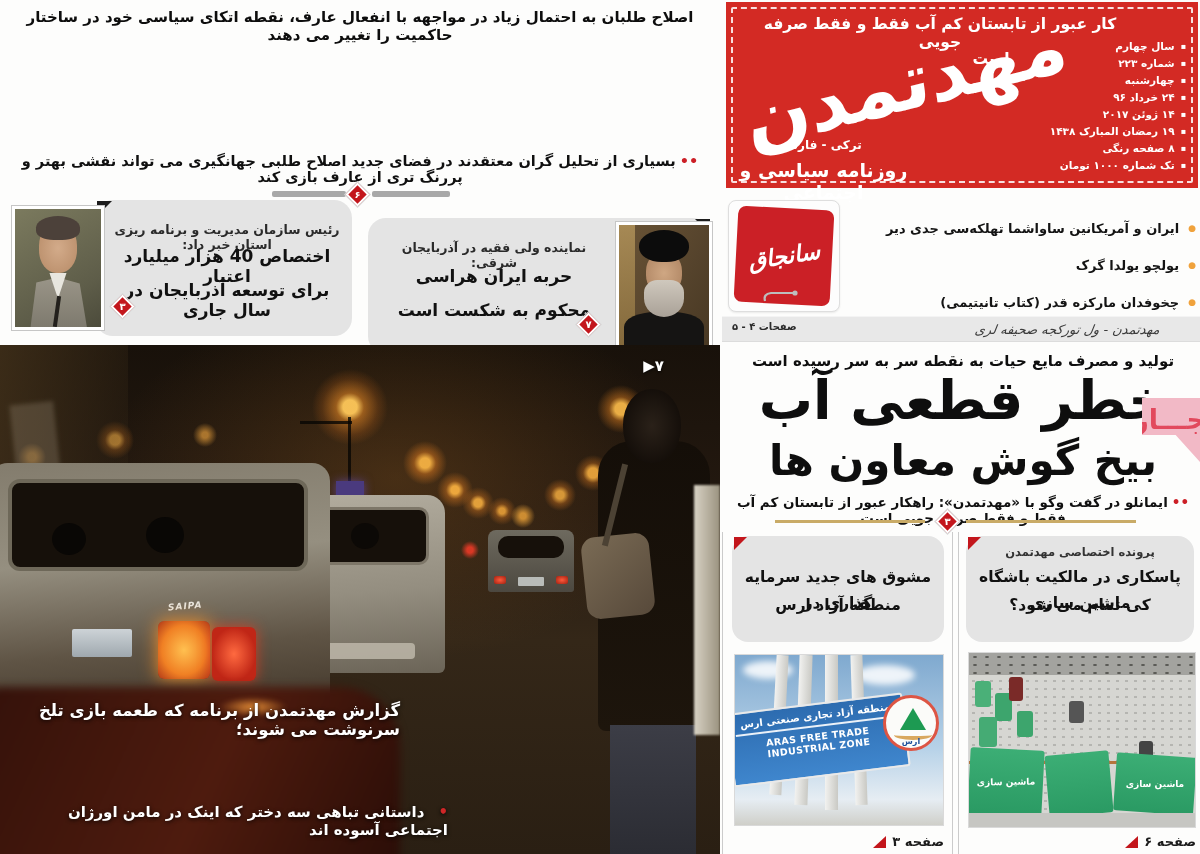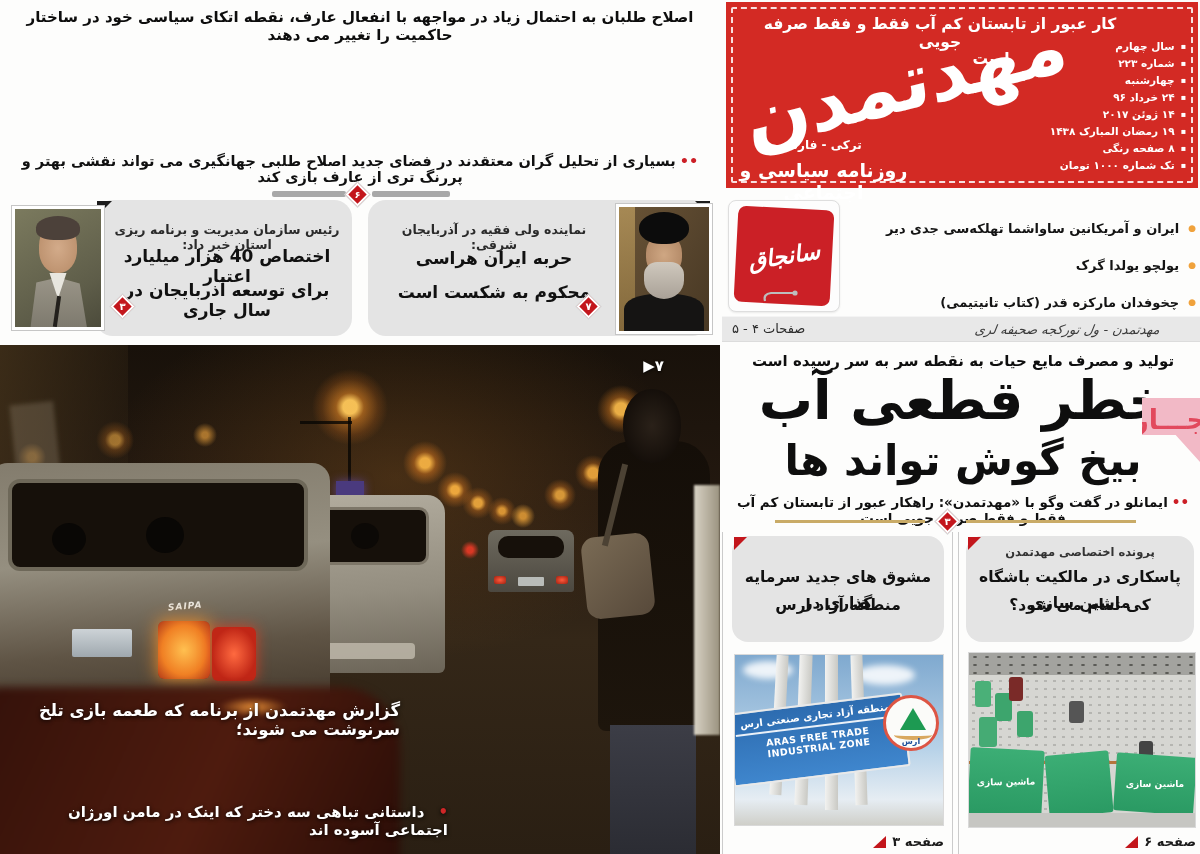--- a/index.html
+++ b/index.html
@@ -59,21 +59,21 @@
   
   .logo-card { background:#fdfdfd; border:1px solid #dedede; border-radius:8px; box-shadow:0 1px 2px rgba(0,0,0,.08); }
   .logo-red { position:absolute; inset:7px; background:#cb2026; border-radius:8px; transform:rotate(3deg); }
   .logo-word { position:absolute; inset:0; display:flex; align-items:center; justify-content:center;
                color:#fff; font-size:23px; font-weight:bold; font-style:italic; transform:rotate(-12deg); }
   .tk-item { font-size:13px; font-weight:bold; color:#141414; line-height:36px; text-align:right; white-space:nowrap; }
   .tk-item::before { content:"●"; color:#f0a23c; font-size:9px; margin-left:9px; vertical-align:2px; }
 
   
   .fstrip { background:#e8e8e8; border-top:1px solid #f4f4f4; border-bottom:1px solid #dcdcdc; }
-  .fstrip-pages { font-size:13px; font-weight:normal; color:#2b2b2b; }
+  .fstrip-pages { font-size:10px; font-weight:bold; color:#2b2b2b; }
   .fstrip-sig { font-size:13px; font-style:italic; color:#3c3c3c; transform:skewX(-8deg); }
 
   
   .water-kicker { font-size:15px; font-weight:bold; color:#0e0e0e; }
   .water-h1 { font-size:54px; font-weight:bold; letter-spacing:-2px; color:#0e0e0e; line-height:1; }
   .water-h2 { font-size:42px; font-weight:bold; letter-spacing:-1px; color:#0e0e0e; line-height:1; }
   .water-sub { font-size:13.5px; font-weight:bold; color:#101010; }
   .gold-rule { height:3px; background:#c9ab67; }
   .ribbon { background:#f2b9c6; clip-path:polygon(0 0,100% 0,100% 100%,58% 58%,0 58%); overflow:hidden; }
   .ribbon-text { position:absolute; right:-6px; top:6px; color:#e2495d; font-size:27px; font-weight:bold; white-space:nowrap; }
@@ -175,21 +175,21 @@
       <div class="por1-mic"></div>
     </div>
     <div class="abs rtl ctr news-kicker" style="left:108px;top:24px;width:238px">رئیس سازمان مدیریت و برنامه ریزی استان خبر داد:</div>
     <div class="abs rtl ctr news-line" style="left:108px;top:48px;width:238px">اختصاص 40 هزار میلیارد اعتبار</div>
     <div class="abs rtl ctr news-line" style="left:108px;top:82px;width:238px">برای توسعه آذربایجان در سال جاری</div>
     <div class="abs diamond" style="left:114px;top:100px">
         <span>۳</span>
       </div>
   </section>
 
-  <section class="abs" style="left:360px;top:198px;width:360px;height:142px">
+  <section class="abs" style="left:360px;top:216px;width:360px;height:142px">
     <div class="abs greybox" style="left:8px;top:2px;width:342px;height:136px"></div>
     <div class="abs fold-tr-black" style="left:335px;top:3px"></div>
     <div class="abs photo-frame" style="left:256px;top:6px;width:96px;height:130px">
       <div class="por2-bg"></div>
       <div class="por2-gold"></div>
       <div class="por2-robe"></div>
       <div class="por2-face"></div>
       <div class="por2-beard"></div>
       <div class="por2-turban"></div>
     </div>
@@ -238,21 +238,21 @@
   </section>
 
   <section class="abs fstrip" style="left:722px;top:316px;width:478px;height:26px">
     <div class="abs rtl fstrip-pages" style="left:10px;top:4px">صفحات ۴ - ۵</div>
     <div class="abs rtl fstrip-sig" style="right:40px;top:5px">مهدتمدن - ول تورکجه صحیفه لری</div>
   </section>
 
   <section class="abs" style="left:726px;top:348px;width:474px;height:182px">
     <div class="abs rtl ctr water-kicker" style="left:0;top:4px;width:474px">تولید و مصرف مایع حیات به نقطه سر به سر رسیده است</div>
     <div class="abs rtl ctr water-h1" style="left:0;top:26px;width:474px">خطر قطعی آب</div>
-    <div class="abs rtl ctr water-h2" style="left:0;top:92px;width:474px">بیخ گوش تواند ها</div>
+    <div class="abs rtl ctr water-h2" style="left:0;top:92px;width:474px">بیخ گوش معاون ها</div>
     <div class="abs rtl ctr water-sub" style="left:0;top:146px;width:474px">
       <span class="reddots">••</span><span>ایمانلو در گفت وگو با «مهدتمدن»: راهکار عبور از تابستان کم آب فقط و فقط صرفه جویی است</span>
     </div>
     <div class="abs gold-rule" style="left:49px;top:172px;width:150px"></div>
     <div class="abs gold-rule" style="left:240px;top:172px;width:170px"></div>
     <div class="abs diamond" style="left:213px;top:165px">
         <span>۳</span>
       </div>
   </section>
 

